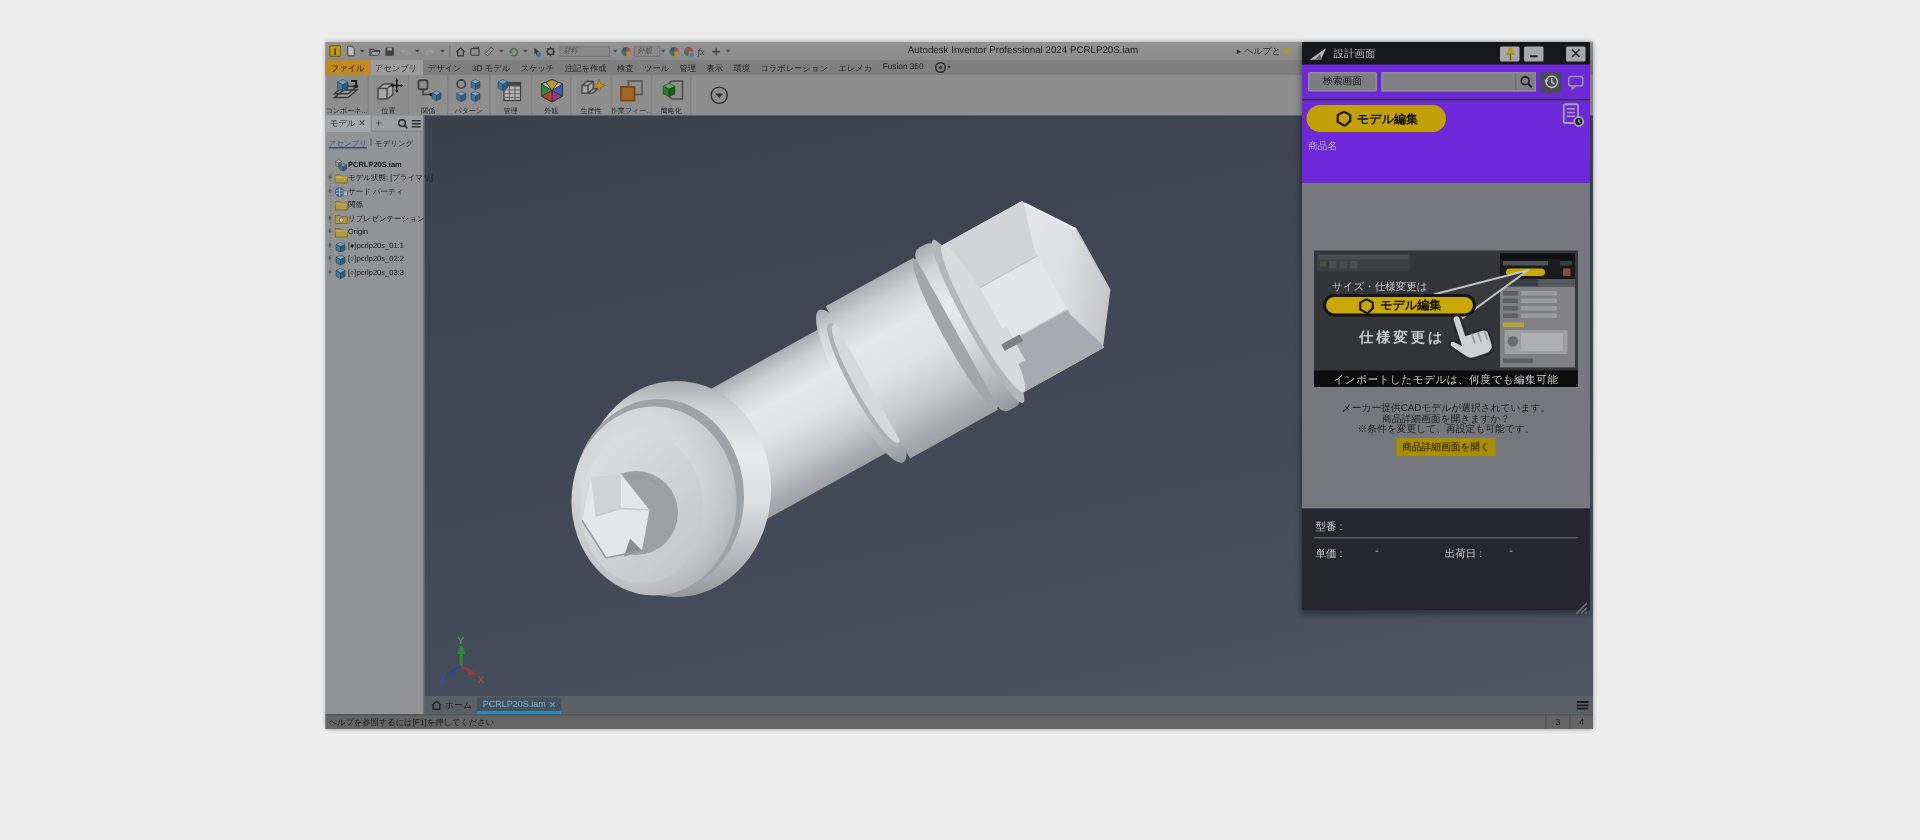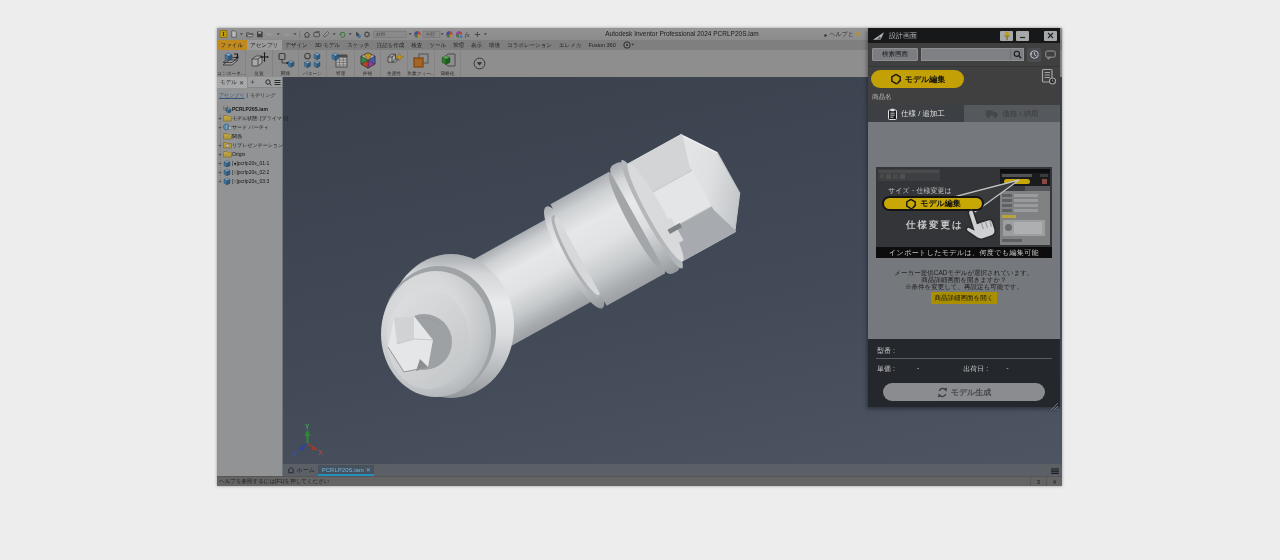--- a/index.html
+++ b/index.html
@@ -47,21 +47,21 @@
 .doctabs { position:absolute; left:66px; right:0; bottom:10px; height:12px; background:#5b5f66; display:flex; align-items:flex-end; }
 .dtab { display:flex; align-items:center; gap:2px; font-size:6px; height:11px; padding:0 3.5px; color:#1d1f22; }
 .dtab.active { background:#47525e; color:#6fb6da; border-bottom:2px solid #2391bd; }
 .dtabs-menu { margin-left:auto; color:#16181a; font-size:7px; padding-right:3px; }
 
 .statusbar { position:absolute; left:0; bottom:0; width:100%; height:10px; background:#646464; border-top:1px solid #555; display:flex; align-items:center; font-size:6px; color:#1b1b1b; }
 .status-text { padding-left:2px; font-size:5.5px; }
 .status-cells { margin-left:auto; display:flex; height:100%; }
 .status-cell { width:16px; border-left:1px solid #575757; display:flex; align-items:center; justify-content:center; }
 
-.palette { position:absolute; left:868px; top:28px; width:192px; height:379px; background:#404040; box-shadow:-1px 2px 4px rgba(0,0,0,.4); font-family:"Liberation Sans", sans-serif; }
+.palette { position:absolute; left:868px; top:28px; width:192px; height:379px; background:#6d28d9; box-shadow:-1px 2px 4px rgba(0,0,0,.4); font-family:"Liberation Sans", sans-serif; }
 .pal-head { position:absolute; left:0; top:0; width:100%; height:15px; background:#16181a; display:flex; align-items:center; }
 .pal-title { font-size:7px; color:#b9babc; margin-left:4px; }
 .pal-btns { margin-left:auto; display:flex; gap:3px; padding-right:3px; }
 .pal-btn { width:13px; height:10px; background:#a6a8aa; border-radius:1px; display:flex; align-items:center; justify-content:center; font-size:7px; color:#222; }
 .pal-search { position:absolute; left:0; top:15px; width:100%; height:24px; display:flex; align-items:center; padding:0 4px; gap:3px; border-bottom:1px solid #33363a; }
 .pal-searchbtn { width:46px; height:13px; background:#7b7d80; border:1px solid #8d8f92; border-radius:1px; color:#141414; font-size:6.5px; display:flex; align-items:center; justify-content:center; flex:none; }
 .pal-input { flex:1; height:13px; background:#7e8083; border:1px solid #8d8f92; display:flex; align-items:center; }
 .pal-input .mag { margin-left:auto; width:13px; height:11px; border-left:1px solid #6f7174; display:flex; align-items:center; justify-content:center; }
 .pal-hist { width:14px; height:14px; background:#4a4d51; border-radius:2px; display:flex; align-items:center; justify-content:center; flex:none; }
 .pal-bubble { width:12px; height:12px; display:flex; align-items:center; justify-content:center; flex:none; }
@@ -723,43 +723,20 @@
         </span>
         <span>モデル編集</span>
       </div>
   <div class="pal-doc"><svg width="15" height="17" viewBox="0 0 15 17">
           <rect x="1.5" y="1.5" width="9.5" height="12.5" rx="1" fill="none" stroke="#a2a4a6" stroke-width="1.2"></rect>
           <path d="M3.6,4.5 h5.3 M3.6,7 h5.3 M3.6,9.5 h5.3" stroke="#a2a4a6" stroke-width="1.1"></path>
           <circle cx="11.5" cy="13" r="3" fill="#212428" stroke="#a2a4a6" stroke-width="1.2"></circle>
           <path d="M11.5,11.5 v1.5 l1.1,0.8" fill="none" stroke="#a2a4a6" stroke-width=".9"></path>
         </svg></div>
   <div class="pal-prod">商品名</div>
-  <div class="pal-tabs">
-    <div class="pal-tab active">
-          <span style="display:flex">
-            <svg width="11" height="12" viewBox="0 0 11 12">
-              <rect x="1.5" y="2" width="8" height="9.5" rx="1" fill="#1b1d20" stroke="#dfe0e1" stroke-width="1"></rect>
-              <rect x="3.6" y="0.8" width="3.8" height="2.4" rx="0.6" fill="#dfe0e1"></rect>
-              <path d="M3.4,5.2 h4.2 M3.4,7.2 h4.2 M3.4,9.2 h3" stroke="#dfe0e1" stroke-width=".9"></path>
-            </svg>
-          </span>
-          <span>仕様 / 追加工</span>
-        </div>
-    <div class="pal-tab inactive">
-          <span style="display:flex">
-            <svg width="14" height="10" viewBox="0 0 14 10">
-              <rect x="0.8" y="1.5" width="7.4" height="5.2" fill="#45474a"></rect>
-              <path d="M8.2,3 h3 l1.6,2 v1.7 h-4.6z" fill="#45474a"></path>
-              <circle cx="3.4" cy="7.6" r="1.5" fill="#45474a"></circle>
-              <circle cx="10.4" cy="7.6" r="1.5" fill="#45474a"></circle>
-            </svg>
-          </span>
-          <span>価格 / 納期</span>
-        </div>
-  </div>
   <div class="pal-content">
     <div class="pal-banner">
       <div class="bn-miniribbon" style="position: absolute; left: 2px; top: 2px; width: 62px; height: 12px; background: rgb(62, 63, 66);">
             <div style="position:absolute;left:1px;top:1px;width:60px;height:3px;background:#4a4b4d"></div>
             <div style="position:absolute;left:2px;top:5px;width:4px;height:4px;background:#4a4b45"></div>
             <div style="position:absolute;left:8px;top:5px;width:5px;height:5px;background:#4c4d4f"></div>
             <div style="position:absolute;left:15px;top:5px;width:5px;height:5px;background:#48494b"></div>
             <div style="position:absolute;left:22px;top:5px;width:5px;height:5px;background:#4e5052"></div>
           </div>
       <div class="bn-mini">
@@ -816,29 +793,18 @@
   </div>
   <div class="pal-foot">
     <div class="pal-row1"><span>型番 :</span></div>
     <div class="pal-div"></div>
     <div class="pal-row2">
       <span>単価 :</span>
       <span style="margin-left:22px">-</span>
       <span style="margin-left:44px">出荷日 :</span>
       <span style="margin-left:18px">-</span>
     </div>
-    <div class="pal-gen">
-          <span style="display:flex">
-            <svg width="11" height="11" viewBox="0 0 11 11">
-              <path d="M2.2,4 A3.6,3.6 0 0 1 8.6,3" fill="none" stroke="#3f4144" stroke-width="1.3"></path>
-              <polygon points="9.9,0.6 9.6,4.6 6.4,2.2" fill="#3f4144"></polygon>
-              <path d="M8.8,7 A3.6,3.6 0 0 1 2.4,8" fill="none" stroke="#3f4144" stroke-width="1.3"></path>
-              <polygon points="1.1,10.4 1.4,6.4 4.6,8.8" fill="#3f4144"></polygon>
-            </svg>
-          </span>
-          <span>モデル生成</span>
-        </div>
     <div class="pal-grip"><svg width="9" height="9" viewBox="0 0 9 9">
             <path d="M8,1 L1,8 M8,4 L4,8 M8,7 L7,8" stroke="#74767a" stroke-width="1"></path>
           </svg></div>
   </div>
     </div>
 </div>
 
 </body></html>

